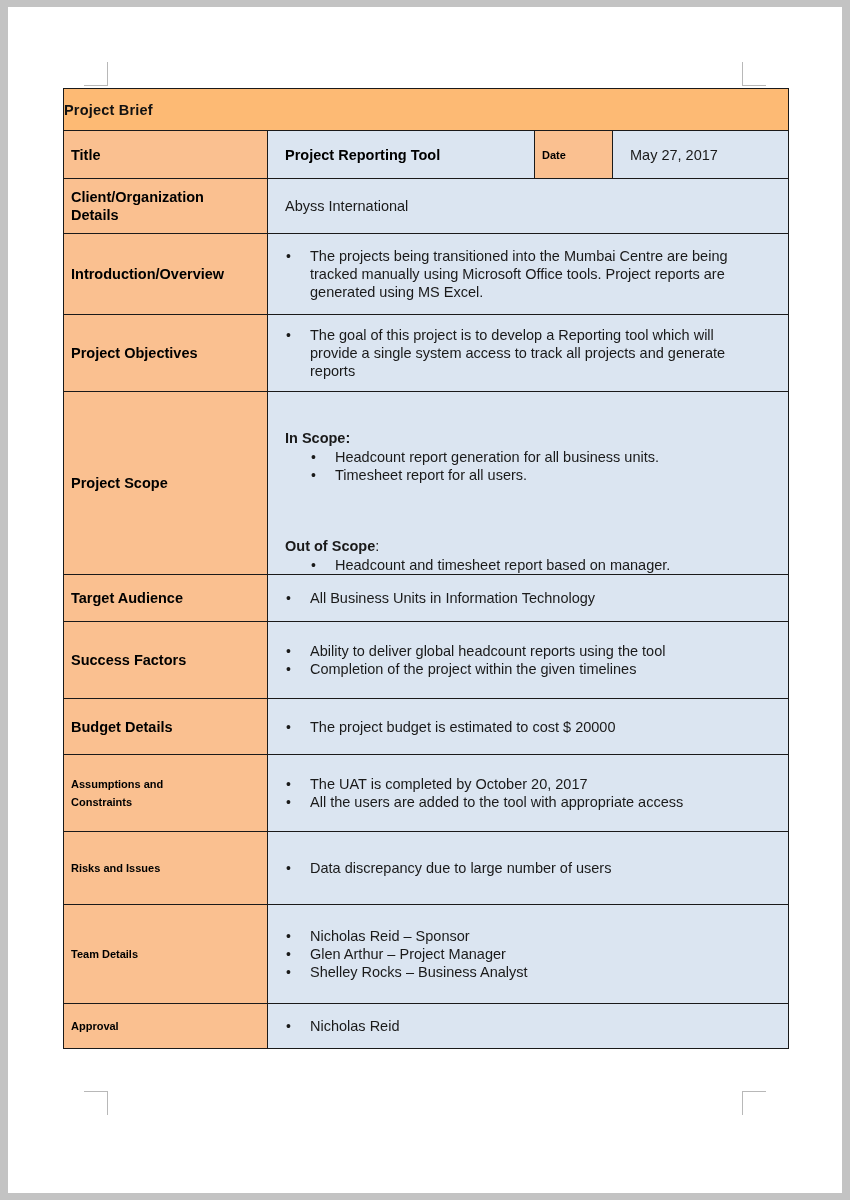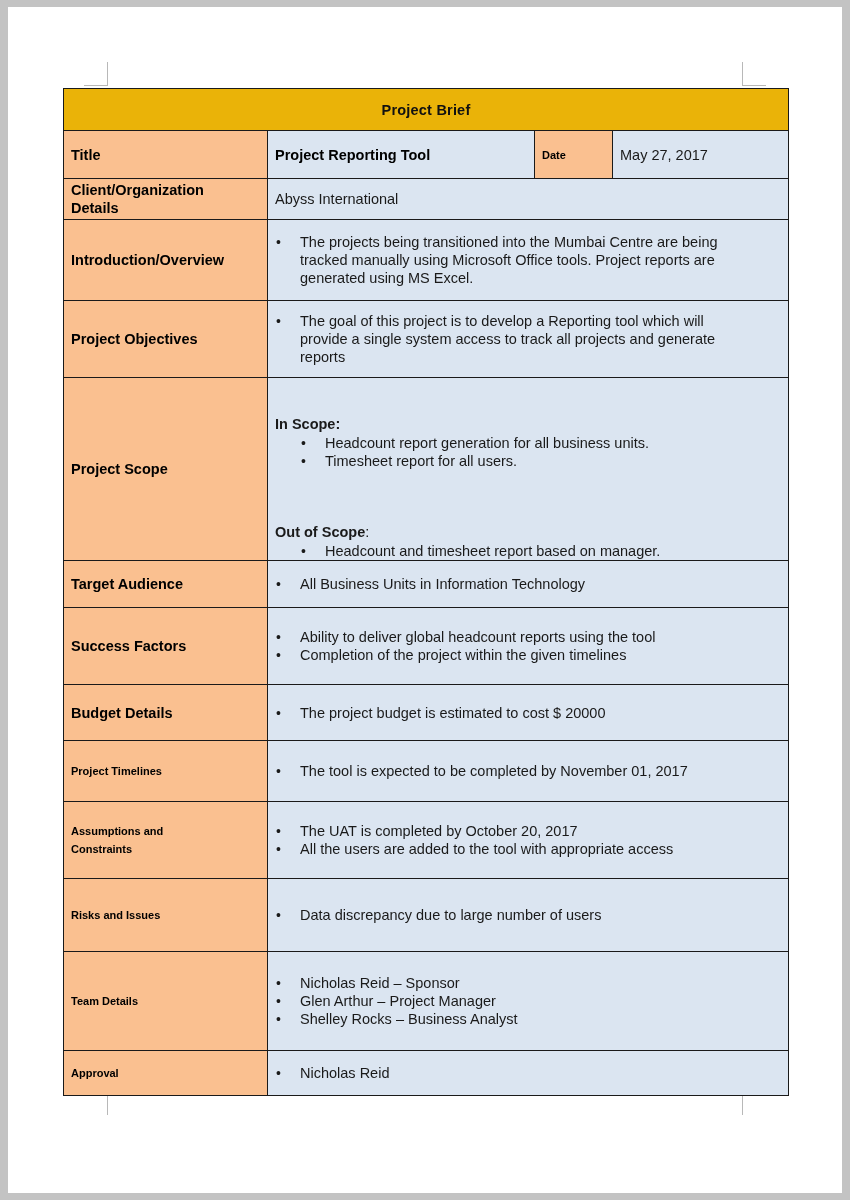--- a/index.html
+++ b/index.html
@@ -14,26 +14,26 @@
     .crop.tr { left: 734px; top: 55px; border-left-width: 1px; border-bottom-width: 1px; }
     .crop.bl { left: 76px; top: 1084px; border-right-width: 1px; border-top-width: 1px; }
     .crop.br { left: 734px; top: 1084px; border-left-width: 1px; border-top-width: 1px; }
 
     table.brief {
       position: absolute; left: 55px; top: 81px; width: 725px;
       border-collapse: collapse; table-layout: fixed;
     }
     table.brief td { border: 1px solid #1a1a1a; vertical-align: middle; font-size: 14.5px; line-height: 18px; }
     td.head {
-      background: #eab308; text-align: center; font-weight: bold; font-size: 27px;
+      background: #fdba74; font-weight: bold; font-size: 27px;
       height: 42px; letter-spacing: 0.2px; color: #111;
     }
     td.label { background: #fac090; font-weight: bold; padding: 0 7px; font-size: 15.5px; margin-top: 44px; }
     td.label.small { font-size: 11px; }
-    td.val { background: #dbe5f1; padding: 0 7px; font-size: 14.5px; color: #1a1a1a; }
+    td.val { background: #dbe5f1; padding: 0 17px; font-size: 14.5px; color: #1a1a1a; }
     td.val.bold { font-weight: bold; color: #000; }
     ul.bullets { list-style: none; }
     ul.bullets li { position: relative; padding-left: 25px; line-height: 18px; }
     ul.bullets li::before {
       content: "\2022"; position: absolute; left: 1px; top: 0; font-size: 14px;
     }
     ul.bullets.indent li { padding-left: 50px; }
     ul.bullets.indent li::before { left: 26px; }
     .scope-head { font-weight: bold; line-height: 20px; margin-top: 36px; }
     .scope-head .tail { font-weight: normal; }
@@ -60,21 +60,21 @@
       <td class="head" colspan="4">Project Brief</td>
     </tr>
 
     <tr style="height:48px">
       <td class="label">Title</td>
       <td class="val bold">Project Reporting Tool</td>
       <td class="label small">Date</td>
       <td class="val">May 27, 2017</td>
     </tr>
 
-    <tr style="height:41px">
+    <tr style="height:55px">
       <td class="label">
         <div>Client/Organization</div>
         <div>Details</div>
       </td>
       <td class="val" colspan="3">Abyss International</td>
     </tr>
 
     <tr style="height:81px">
       <td class="label">Introduction/Overview</td>
       <td class="val" colspan="3">
@@ -138,28 +138,20 @@
 
     <tr style="height:56px">
       <td class="label">Budget Details</td>
       <td class="val" colspan="3">
         <ul class="bullets">
           <li>The project budget is estimated to cost $ 20000</li>
         </ul>
       </td>
     </tr>
 
-    <tr style="height:61px">
-      <td class="label small">Project Timelines</td>
-      <td class="val" colspan="3">
-        <ul class="bullets">
-          <li>The tool is expected to be completed by November 01, 2017</li>
-        </ul>
-      </td>
-    </tr>
 
     <tr style="height:77px">
       <td class="label small">
         <div>Assumptions and</div>
         <div>Constraints</div>
       </td>
       <td class="val" colspan="3">
         <ul class="bullets">
           <li>The UAT is completed by October 20, 2017</li>
           <li>All the users are added to the tool with appropriate access</li>

